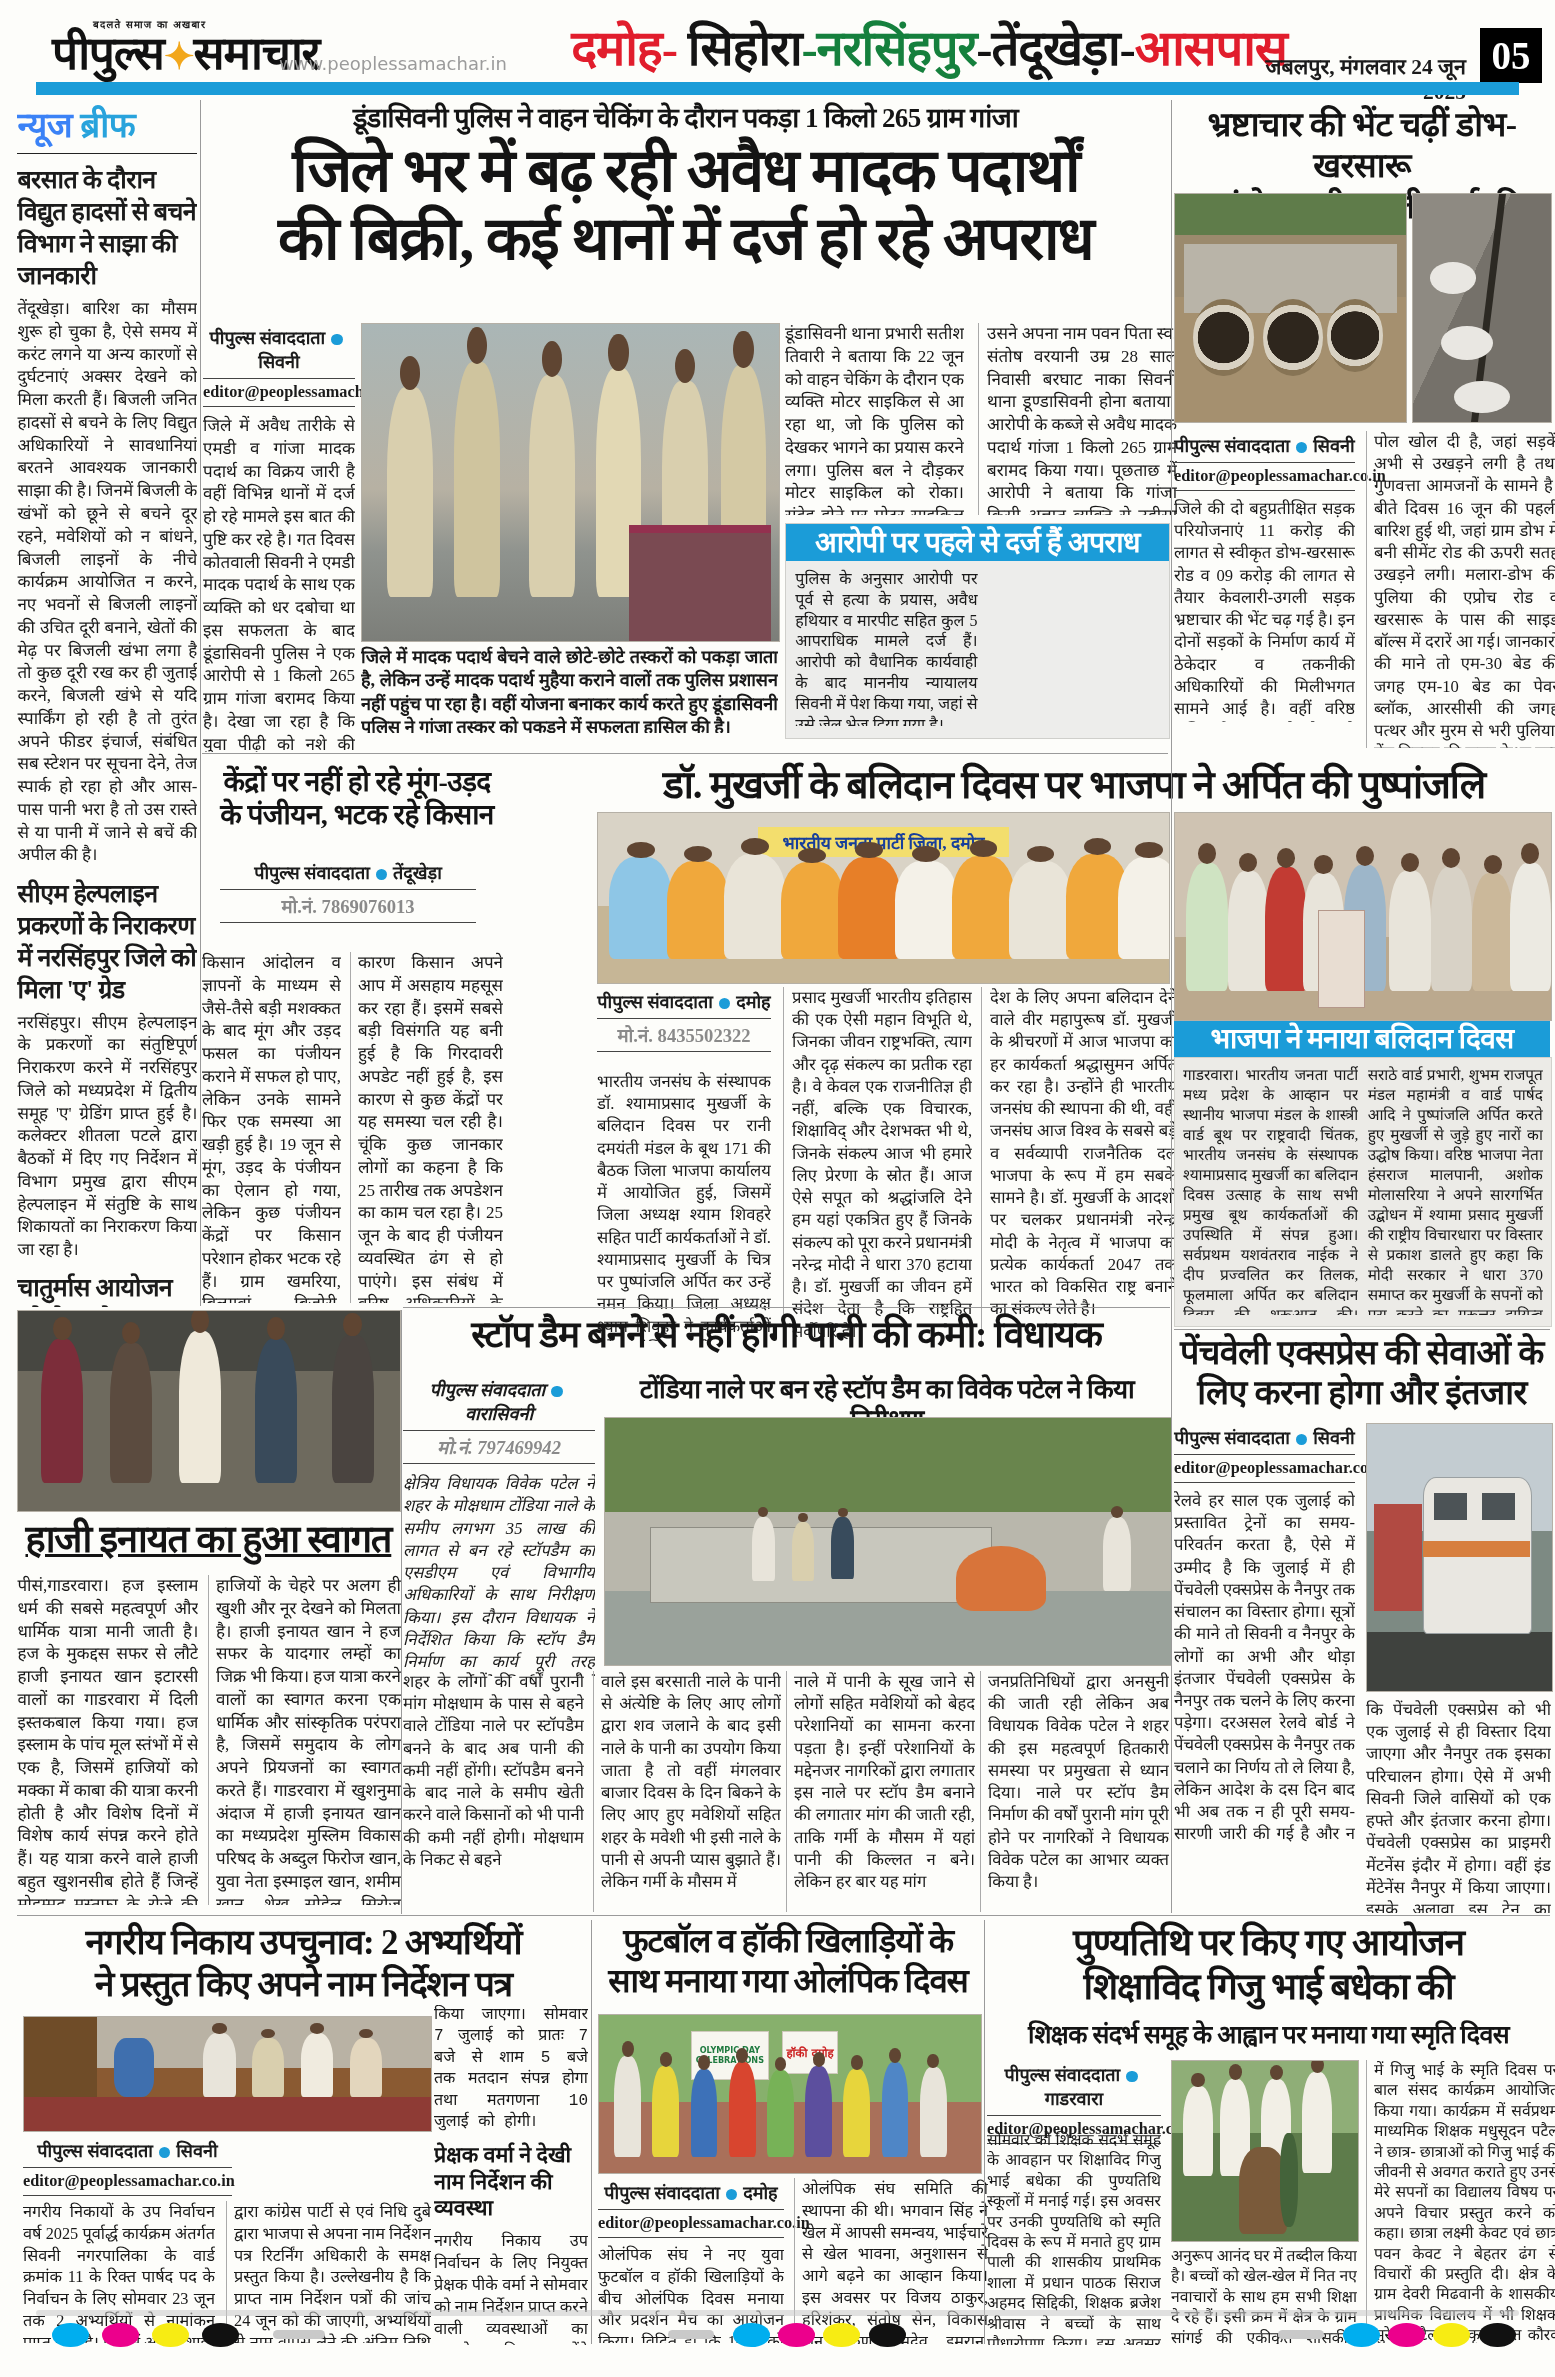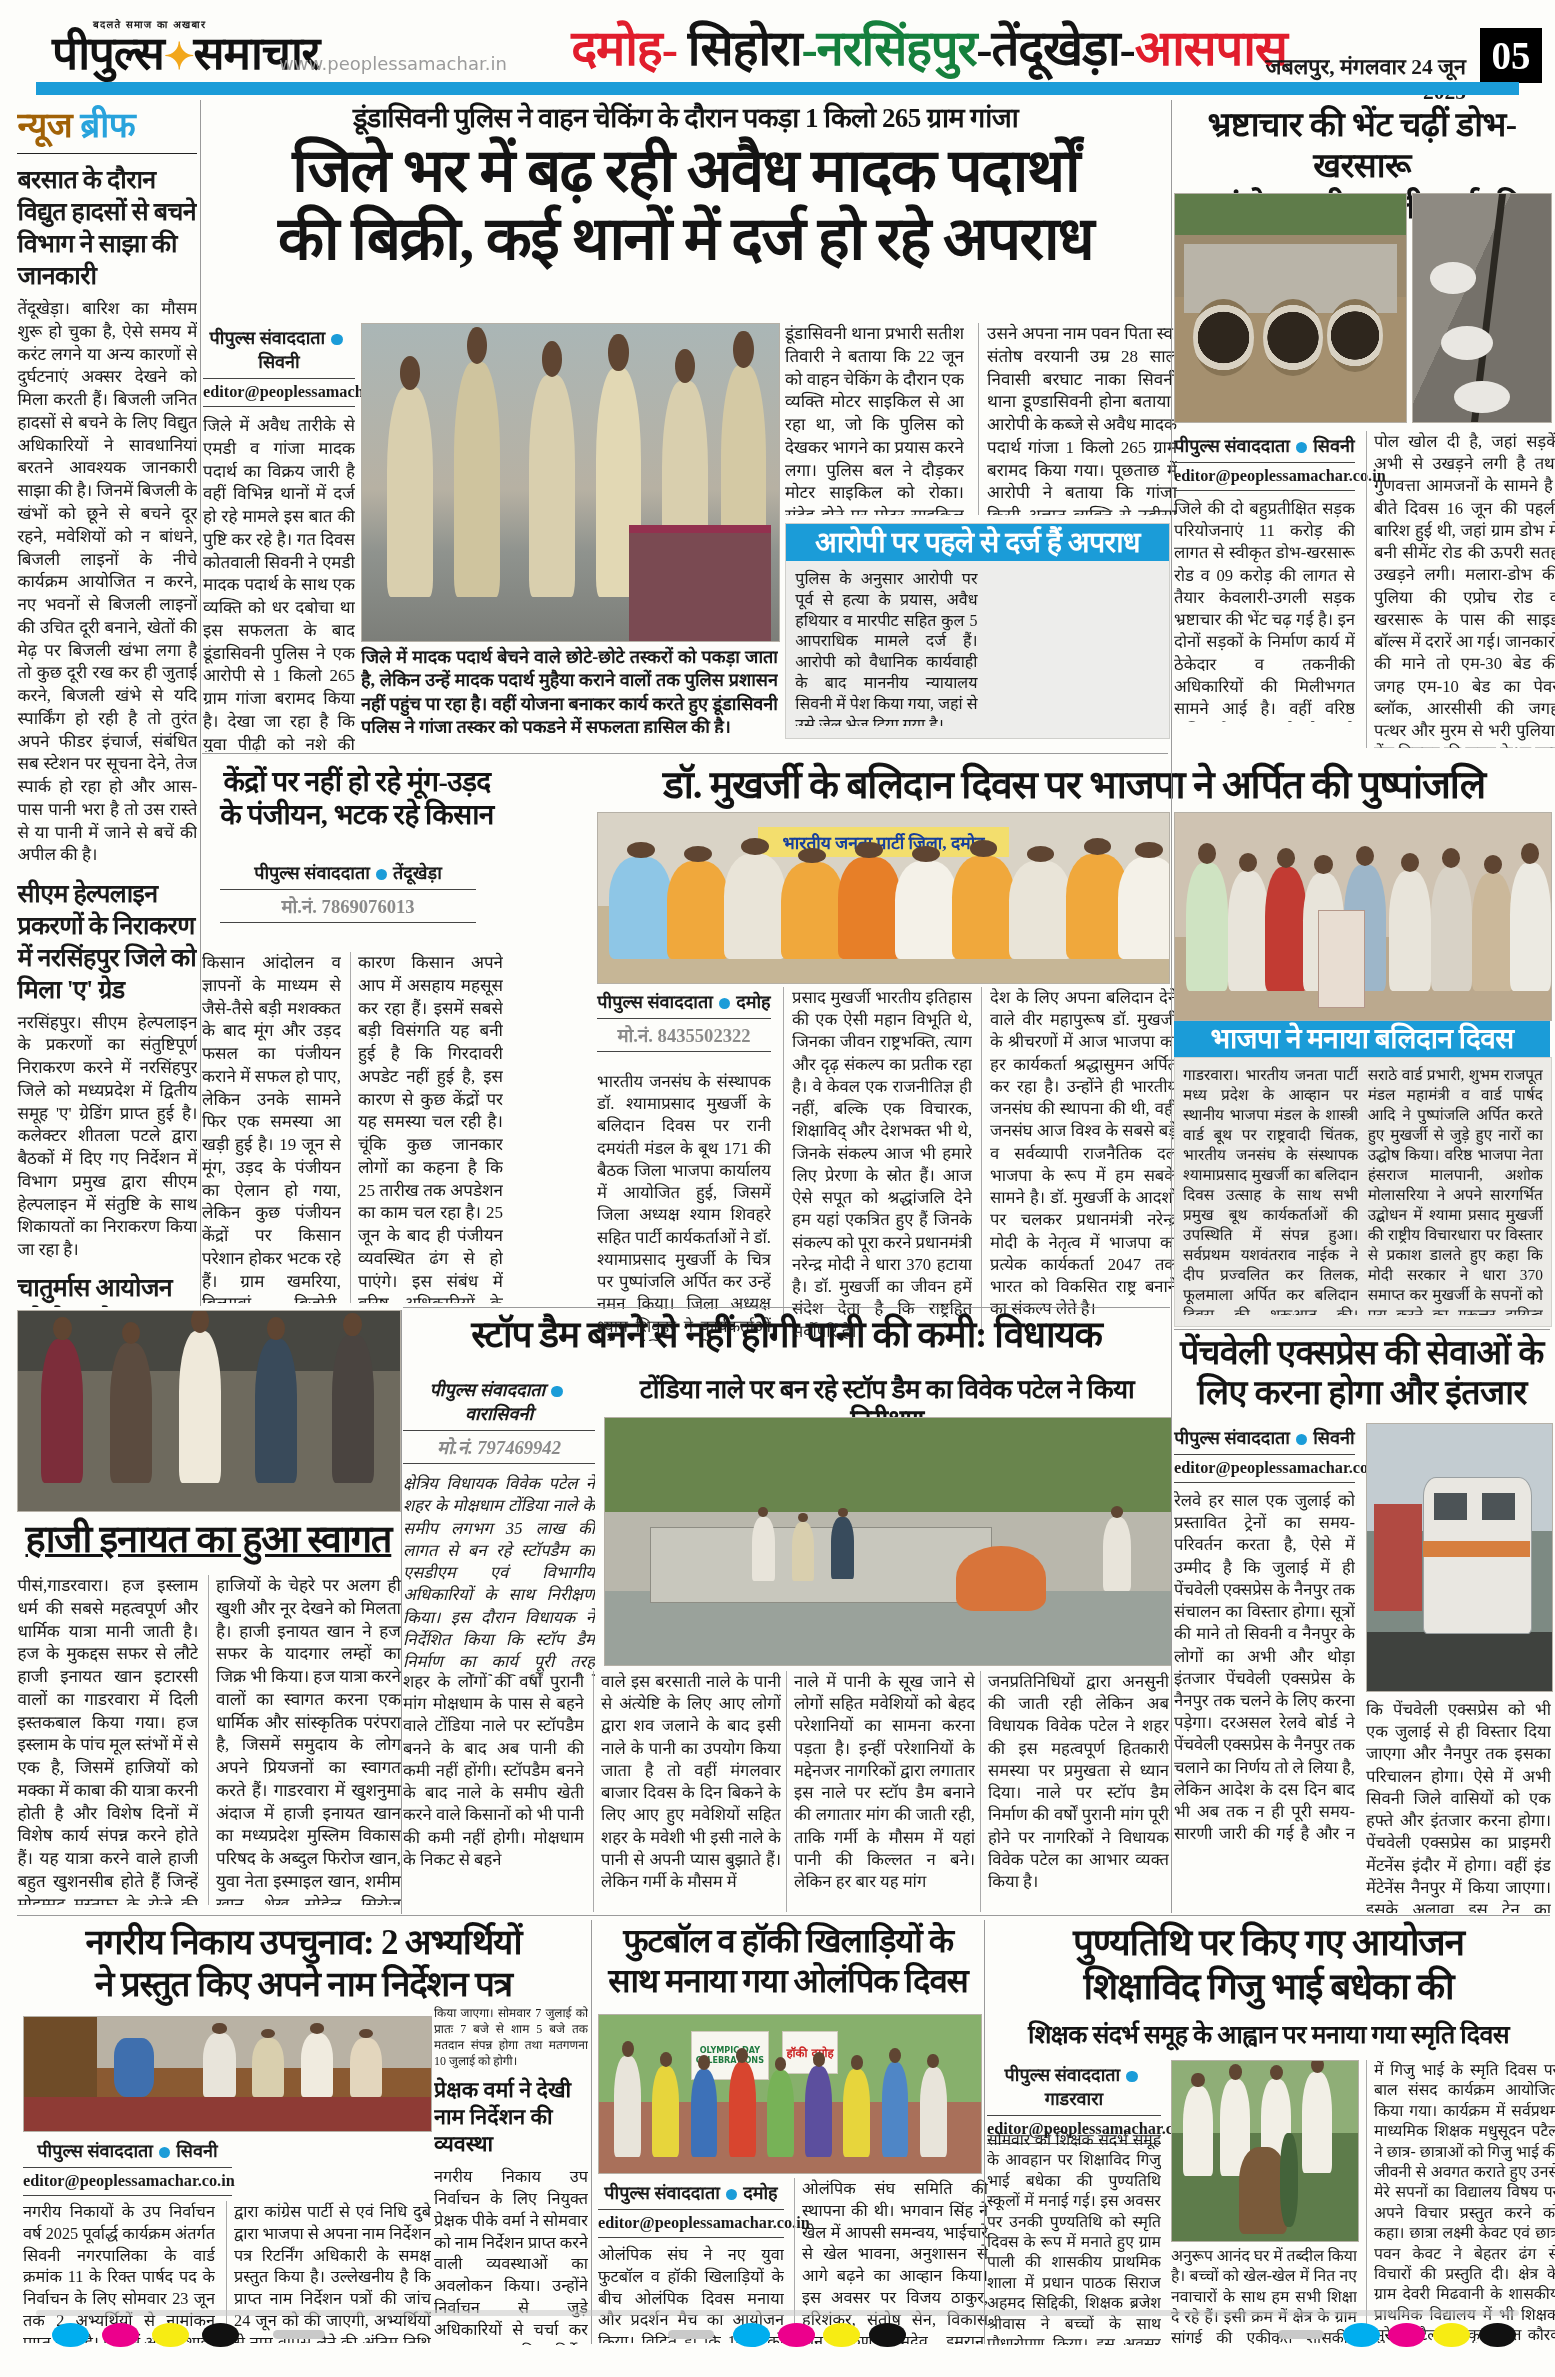--- a/index.html
+++ b/index.html
@@ -49,21 +49,21 @@
   <div class="abs center" style="left:569px;top:23px;width:720px;font-size:49px;font-weight:700;letter-spacing:-1.2px;line-height:1.05;">
     <span style="color:#e11d2c;">दमोह-</span><span style="color:#141414;"> सिहोरा</span><span style="color:#15803d;">-नरसिंहपुर</span><span style="color:#141414;">-तेंदूखेड़ा-</span><span style="color:#e11d2c;">आसपास</span>
   </div>
 
   <div class="abs" style="left:1263px;top:51px;width:203px;text-align:right;font-size:21.5px;font-weight:700;">जबलपुर, मंगलवार 24 जून 2025</div>
   <div class="abs" style="left:1480px;top:28px;width:62px;height:55px;background:#000;color:#fff;font-size:39px;font-weight:700;display:flex;align-items:center;justify-content:center;">05</div>
   <div class="abs" style="left:36px;top:82px;width:1483px;height:12.8px;background:#1b9cd8;"></div>
 
   <div class="abs" style="left:17.4px;top:100px;width:180px;height:1207px;overflow:hidden;">
     <div style="font-size:35px;font-weight:700;letter-spacing:-0.6px;border-bottom:1.7px solid #222;padding-bottom:5.8px;">
-      <span style="color:#a16207;">न्यूज</span>
+      <span style="color:#3b82f6;">न्यूज</span>
       <span style="color:#28a3dc;">ब्रीफ</span>
     </div>
     <div>
       <div class="nb-h">बरसात के दौरान विद्युत हादसों से बचने विभाग ने साझा की जानकारी</div>
       <div class="body-txt" style="font-size:17px;">तेंदूखेड़ा। बारिश का मौसम शुरू हो चुका है, ऐसे समय में करंट लगने या अन्य कारणों से दुर्घटनाएं अक्सर देखने को मिला करती हैं। बिजली जनित हादसों से बचने के लिए विद्युत अधिकारियों ने सावधानियां बरतने आवश्यक जानकारी साझा की है। जिनमें बिजली के खंभों को छूने से बचने दूर रहने, मवेशियों को न बांधने, बिजली लाइनों के नीचे कार्यक्रम आयोजित न करने, नए भवनों से बिजली लाइनों की उचित दूरी बनाने, खेतों की मेढ़ पर बिजली खंभा लगा है तो कुछ दूरी रख कर ही जुताई करने, बिजली खंभे से यदि स्पार्किंग हो रही है तो तुरंत अपने फीडर इंचार्ज, संबंधित सब स्टेशन पर सूचना देने, तेज स्पार्क हो रहा हो और आस- पास पानी भरा है तो उस रास्ते से या पानी में जाने से बचें की अपील की है।</div>
     </div>
     <div>
       <div class="nb-h">सीएम हेल्पलाइन प्रकरणों के निराकरण में नरसिंहपुर जिले को मिला 'ए' ग्रेड</div>
       <div class="body-txt" style="font-size:17px;">नरसिंहपुर। सीएम हेल्पलाइन के प्रकरणों का संतुष्टिपूर्ण निराकरण करने में नरसिंहपुर जिले को मध्यप्रदेश में द्वितीय समूह 'ए' ग्रेडिंग प्राप्त हुई है। कलेक्टर शीतला पटले द्वारा बैठकों में दिए गए निर्देशन में विभाग प्रमुख द्वारा सीएम हेल्पलाइन में संतुष्टि के साथ शिकायतों का निराकरण किया जा रहा है।</div>
     </div>
@@ -264,21 +264,21 @@
   </div>
   <div class="abs" style="left:23px;top:2136px;width:209px;">
     <div class="byl-wrap">
         <div class="byl"><span>पीपुल्स संवाददाता</span><span class="dot"></span><span>सिवनी</span></div>
       </div>
     <div class="email">editor@peoplessamachar.co.in</div>
   </div>
   <div class="abs body-txt" style="left:23px;top:2201px;width:192px;height:142px;font-size:16.3px;">नगरीय निकायों के उप निर्वाचन वर्ष 2025 पूर्वार्द्ध कार्यक्रम अंतर्गत सिवनी नगरपालिका के वार्ड क्रमांक 11 के रिक्त पार्षद पद के निर्वाचन के लिए सोमवार 23 जून तक 2 अभ्यर्थियों से नामांकन प्राप्त हुआ है। जिसमें आरती शाह</div>
   <div class="abs body-txt" style="left:226px;top:2201px;width:197px;height:142px;font-size:16.3px;border-left:0.6px solid #aaa;padding-left:7px;">द्वारा कांग्रेस पार्टी से एवं निधि दुबे द्वारा भाजपा से अपना नाम निर्देशन पत्र रिटर्निंग अधिकारी के समक्ष प्रस्तुत किया है। उल्लेखनीय है कि प्राप्त नाम निर्देशन पत्रों की जांच 24 जून को की जाएगी, अभ्यर्थियों से नाम वापस लेने की अंतिम तिथि 26 जून निर्धारित है तथा 26 जून को ही शेष अभ्यर्थियों की सूची तैयार कर निर्वाचन प्रतीकों का आवंटन</div>
   <div class="abs" style="left:434px;top:2005px;width:154px;height:340px;overflow:hidden;">
-    <div class="body-txt" style="font-size:12px;">किया जाएगा। सोमवार 7 जुलाई को प्रातः 7 बजे से शाम 5 बजे तक मतदान संपन्न होगा तथा मतगणना 10 जुलाई को होगी।</div>
+    <div class="body-txt" style="font-size:16px;font-family:Liberation Mono, monospace;">किया जाएगा। सोमवार 7 जुलाई को प्रातः 7 बजे से शाम 5 बजे तक मतदान संपन्न होगा तथा मतगणना 10 जुलाई को होगी।</div>
     <div class="subhd" style="font-size:21.5px;line-height:1.25;margin:8.1px 0;">प्रेक्षक वर्मा ने देखी नाम निर्देशन की व्यवस्था</div>
     <div class="body-txt" style="font-size:16.3px;">नगरीय निकाय उप निर्वाचन के लिए नियुक्त प्रेक्षक पीके वर्मा ने सोमवार को नाम निर्देशन प्राप्त करने वाली व्यवस्थाओं का अवलोकन किया। उन्होंने निर्वाचन से जुड़े अधिकारियों से चर्चा कर आवश्यक दिशा-निर्देश दिए। इस अवसर पर जिला निर्वाचन अधिकारी एवं कलेक्टर संस्कृति जैन, सहायक रिटर्निंग अधिकारी सीपल चिनाप एवं सहायक रिटर्निंग अधिकारी मेघा शर्मा की उपस्थिति रही है।</div>
   </div>
 
   <div class="abs hd center" style="left:595px;top:1922px;width:386px;font-size:33px;line-height:1.2;letter-spacing:-1.2px;">
     <div>फुटबॉल व हॉकी खिलाड़ियों के</div>
     <div>साथ मनाया गया ओलंपिक दिवस</div>
   </div>
   <div class="photo" style="left:598px;top:2014px;width:382px;height:158px;background:linear-gradient(180deg,#87b06c 0 55%,#a9705a 55% 100%);">
     <div class="poster" style="left:24%;top:10%;width:20%;height:30%;font-size:8.1px;color:#1f7a3f;">OLYMPIC DAY CELEBRATIONS</div>

